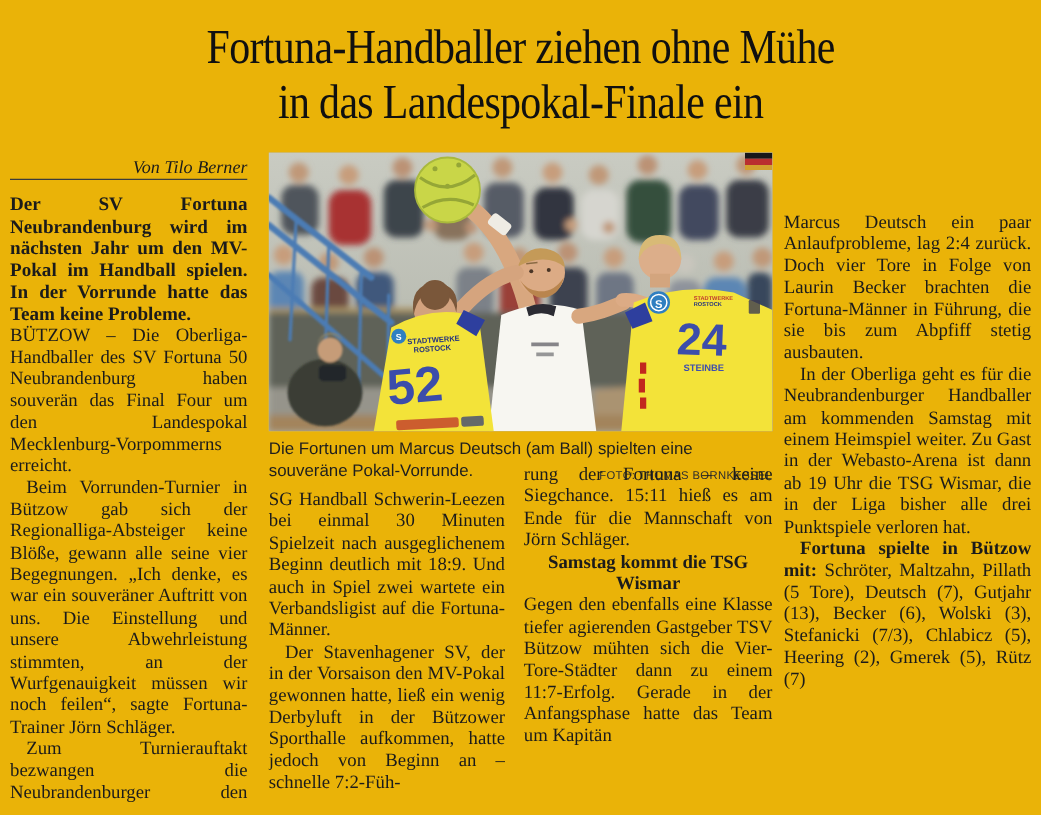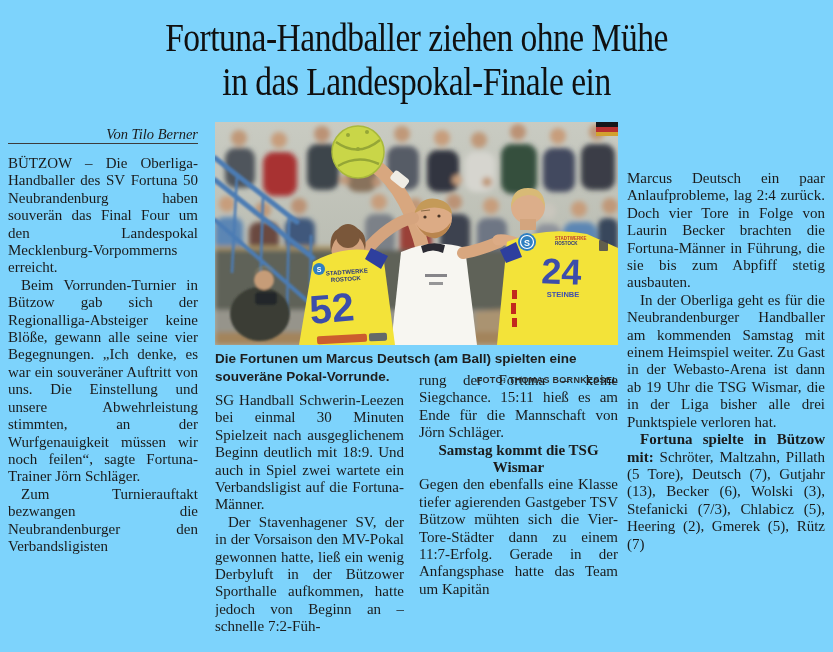--- a/index.html
+++ b/index.html
@@ -1,16 +1,16 @@
 <!DOCTYPE html>
 <html lang="de"><head>
 <meta charset="utf-8">
 <style>
   html,body{margin:0;padding:0;background:#ffffff;}
-  .page{position:relative;width:833px;height:652px;background:#7dd3fc;overflow:hidden;
+  .page{position:relative;width:833px;height:652px;background:#eab308;overflow:hidden;
         font-family:"Liberation Serif",serif;color:#1b1b1b;}
   
   .headline{position:absolute;top:16px;left:0;width:833px;text-align:center;}
   .hl-line{white-space:nowrap;transform:scaleX(0.86);transform-origin:50% 50%;
            font-size:39px;line-height:44px;font-weight:400;letter-spacing:-0.6px;color:#101010;}
   
   .col{position:absolute;text-align:justify;font-size:15px;line-height:17.4px;
        overflow:hidden;hyphens:auto;-webkit-hyphens:auto;overflow-wrap:break-word;}
   #col1{left:8px;top:125px;width:190px;height:520px;}
   #col2{left:215px;top:392px;width:189px;height:258px;}
@@ -21,38 +21,39 @@
   .lead{font-weight:700;font-size:15.3px;line-height:17.6px;margin:0 0 13px;}
   .col p{margin:0;}
   .col p.indent{text-indent:13px;}
   .subhead{font-weight:700;text-align:center;margin:9px 0 0;line-height:17.4px;}
   
   .photo{position:absolute;left:215px;top:122px;width:403px;height:223px;overflow:hidden;background:#b7bab0;}
   .photo svg{display:block;}
   
   .caption{position:absolute;left:215px;top:350px;width:403px;
            font-family:"Liberation Sans",sans-serif;font-size:13.5px;line-height:17.5px;
-           color:#1e1e1e;text-align:left;font-weight:bold;}
+           color:#1e1e1e;text-align:left;}
   .credit{float:right;font-size:9px;letter-spacing:0.3px;color:#2e2e2e;margin-top:4px;
           font-family:"Liberation Sans",sans-serif;}
   svg text{font-family:"Liberation Sans",sans-serif;}
 </style>
 </head>
 <body>
 
 <div class="page">
 
   <div class="headline">
     <div class="hl-line">Fortuna-Handballer ziehen ohne Mühe</div>
     <div class="hl-line">in das Landespokal-Finale ein</div>
   </div>
 
   <div class="col" id="col1">
     <p class="byline">Von Tilo Berner</p>
     <hr class="rule">
+    <p class="lead">Der SV Fortuna Neubrandenburg wird im nächsten Jahr um den MV-Pokal im Handball spielen. In der Vorrunde hatte das Team keine Probleme.</p>
     <p>BÜTZOW – Die Oberliga-Handballer des SV Fortuna 50 Neubrandenburg haben souverän das Final Four um den Landespokal Mecklenburg-Vorpommerns erreicht.</p>
     <p class="indent">Beim Vorrunden-Turnier in Bützow gab sich der Regionalliga-Absteiger keine Blöße, gewann alle seine vier Begegnungen. „Ich denke, es war ein souveräner Auftritt von uns. Die Einstellung und unsere Abwehrleistung stimmten, an der Wurfgenauigkeit müssen wir noch feilen“, sagte Fortuna-Trainer Jörn Schläger.</p>
     <p class="indent">Zum Turnierauftakt bezwangen die Neubrandenburger den Verbandsligisten</p>
   </div>
 
   <div class="photo">
     <svg width="403" height="223" viewBox="0 0 403 223" xmlns="http://www.w3.org/2000/svg">
       <defs>
         <filter id="fb" x="-10%" y="-10%" width="120%" height="120%">
             <feGaussianBlur stdDeviation="2.4"></feGaussianBlur>

